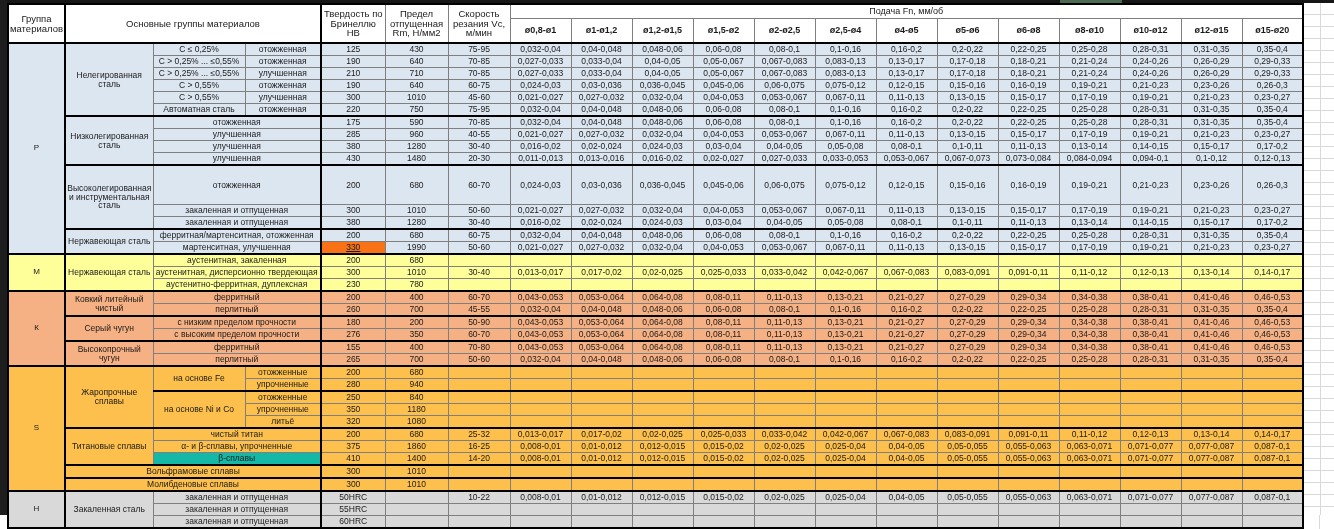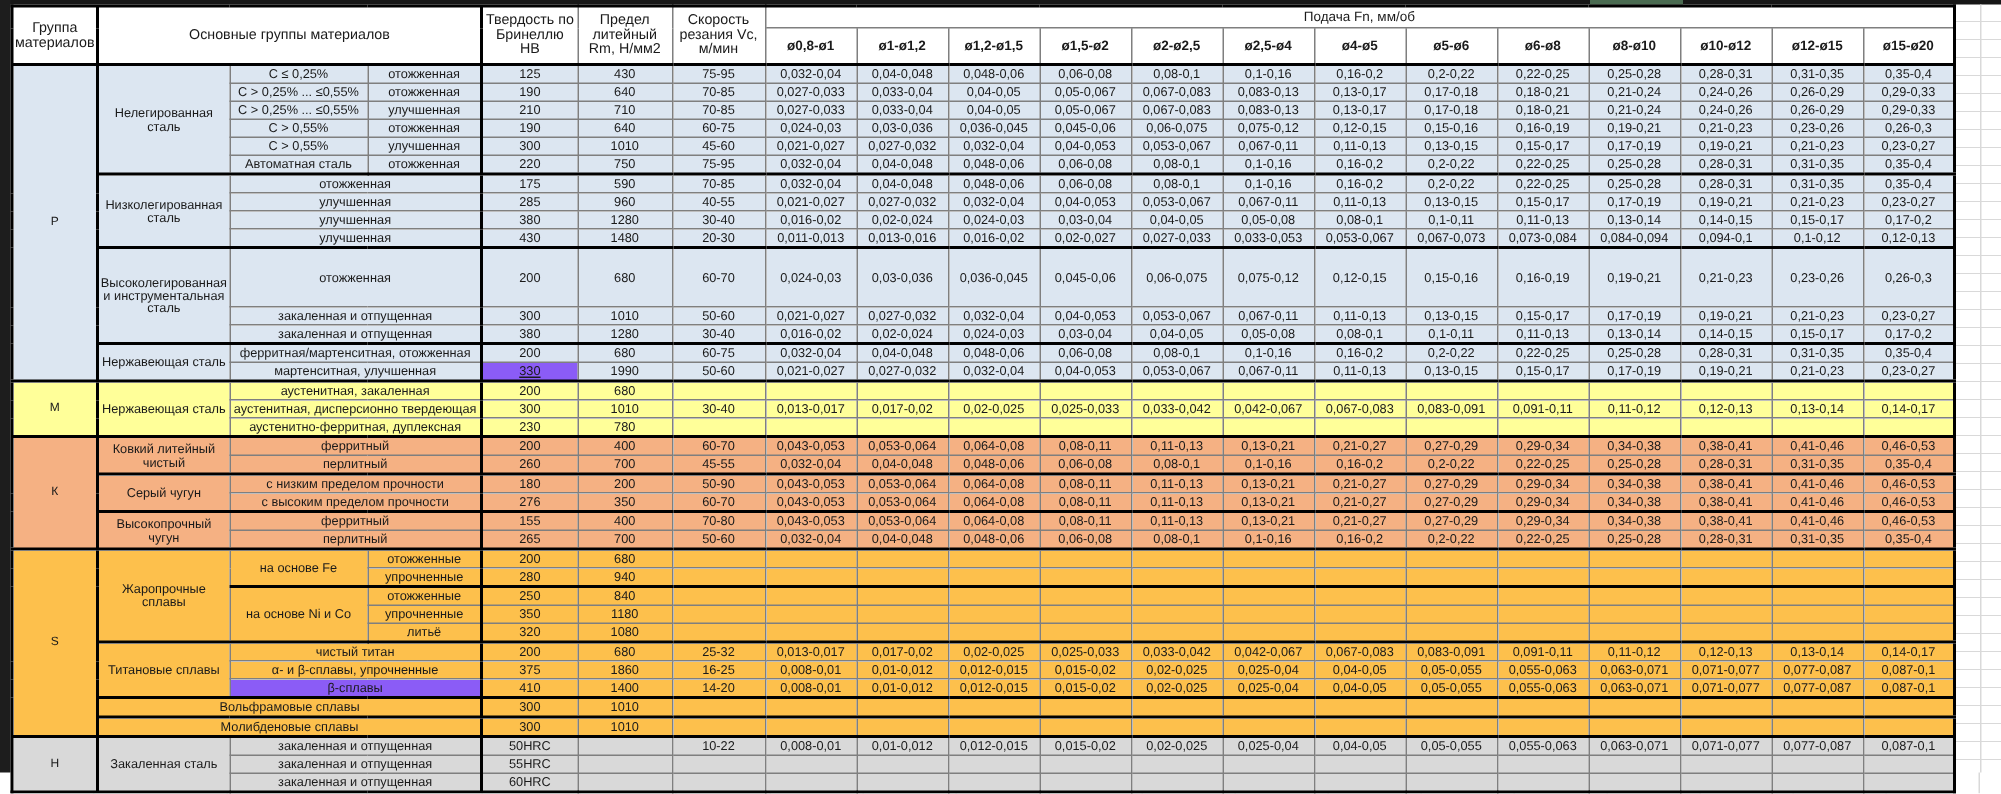--- a/index.html
+++ b/index.html
@@ -90,21 +90,21 @@
       <col style="width: 61px;">
       <col style="width: 61px;">
       <col style="width: 61px;">
       <col style="width: 61px;">
     </colgroup>
   <thead>
     <tr>
       <th class="h-group" rowspan="2">Группа материалов</th>
       <th class="h-main" colspan="3" rowspan="2">Основные группы материалов</th>
       <th class="h-hard" rowspan="2">Твердость по Бринеллю НВ</th>
-      <th class="h-main" rowspan="2">Предел литейный Rm, Н/мм2</th>
+      <th class="h-main" rowspan="2">Предел отпущенная Rm, Н/мм2</th>
       <th class="h-main" rowspan="2">Скорость резания Vc, м/мин</th>
       <th class="h-feed" colspan="13">Подача Fn, мм/об</th>
     </tr>
     <tr class="sub" id="diam-row">
         <th style="height: 23px;">ø0,8-ø1</th>
         <th style="height: 23px;">ø1-ø1,2</th>
         <th style="height: 23px;">ø1,2-ø1,5</th>
         <th style="height: 23px;">ø1,5-ø2</th>
         <th style="height: 23px;">ø2-ø2,5</th>
         <th style="height: 23px;">ø2,5-ø4</th>
@@ -390,21 +390,21 @@
         <td class="c-feed" style="background: rgb(220, 230, 241); height: 11px;">0,16-0,2</td>
         <td class="c-feed" style="background: rgb(220, 230, 241); height: 11px;">0,2-0,22</td>
         <td class="c-feed" style="background: rgb(220, 230, 241); height: 11px;">0,22-0,25</td>
         <td class="c-feed" style="background: rgb(220, 230, 241); height: 11px;">0,25-0,28</td>
         <td class="c-feed" style="background: rgb(220, 230, 241); height: 11px;">0,28-0,31</td>
         <td class="c-feed" style="background: rgb(220, 230, 241); height: 11px;">0,31-0,35</td>
         <td class="c-feed" style="background: rgb(220, 230, 241); height: 11px;">0,35-0,4</td>
       </tr>
       <tr>
         <td class="c-sub" colspan="2" style="background: rgb(220, 230, 241); height: 11px;">мартенситная, улучшенная</td>
-        <td class="c-hb" style="background: #8b5cf6; height: 11px; text-decoration: underline;">330</td>
+        <td class="c-hb" style="background: #f97316; height: 11px; text-decoration: underline;">330</td>
         <td class="c-rm" style="background: rgb(220, 230, 241); height: 11px;">1990</td>
         <td class="c-vc" style="background: rgb(220, 230, 241); height: 11px;">50-60</td>
         <td class="c-feed" style="background: rgb(220, 230, 241); height: 11px;">0,021-0,027</td>
         <td class="c-feed" style="background: rgb(220, 230, 241); height: 11px;">0,027-0,032</td>
         <td class="c-feed" style="background: rgb(220, 230, 241); height: 11px;">0,032-0,04</td>
         <td class="c-feed" style="background: rgb(220, 230, 241); height: 11px;">0,04-0,053</td>
         <td class="c-feed" style="background: rgb(220, 230, 241); height: 11px;">0,053-0,067</td>
         <td class="c-feed" style="background: rgb(220, 230, 241); height: 11px;">0,067-0,11</td>
         <td class="c-feed" style="background: rgb(220, 230, 241); height: 11px;">0,11-0,13</td>
         <td class="c-feed" style="background: rgb(220, 230, 241); height: 11px;">0,13-0,15</td>
@@ -723,21 +723,21 @@
         <td class="c-feed" style="background: rgb(253, 192, 76); height: 11px;">0,025-0,04</td>
         <td class="c-feed" style="background: rgb(253, 192, 76); height: 11px;">0,04-0,05</td>
         <td class="c-feed" style="background: rgb(253, 192, 76); height: 11px;">0,05-0,055</td>
         <td class="c-feed" style="background: rgb(253, 192, 76); height: 11px;">0,055-0,063</td>
         <td class="c-feed" style="background: rgb(253, 192, 76); height: 11px;">0,063-0,071</td>
         <td class="c-feed" style="background: rgb(253, 192, 76); height: 11px;">0,071-0,077</td>
         <td class="c-feed" style="background: rgb(253, 192, 76); height: 11px;">0,077-0,087</td>
         <td class="c-feed" style="background: rgb(253, 192, 76); height: 11px;">0,087-0,1</td>
       </tr>
       <tr>
-        <td class="c-sub" colspan="2" style="background: #8b5cf6; height: 11px;">β-сплавы</td>
+        <td class="c-sub" colspan="2" style="background: #14b8a6; height: 11px;">β-сплавы</td>
         <td class="c-hb" style="background: rgb(253, 192, 76); height: 11px;">410</td>
         <td class="c-rm" style="background: rgb(253, 192, 76); height: 11px;">1400</td>
         <td class="c-vc" style="background: rgb(253, 192, 76); height: 11px;">14-20</td>
         <td class="c-feed" style="background: rgb(253, 192, 76); height: 11px;">0,008-0,01</td>
         <td class="c-feed" style="background: rgb(253, 192, 76); height: 11px;">0,01-0,012</td>
         <td class="c-feed" style="background: rgb(253, 192, 76); height: 11px;">0,012-0,015</td>
         <td class="c-feed" style="background: rgb(253, 192, 76); height: 11px;">0,015-0,02</td>
         <td class="c-feed" style="background: rgb(253, 192, 76); height: 11px;">0,02-0,025</td>
         <td class="c-feed" style="background: rgb(253, 192, 76); height: 11px;">0,025-0,04</td>
         <td class="c-feed" style="background: rgb(253, 192, 76); height: 11px;">0,04-0,05</td>

